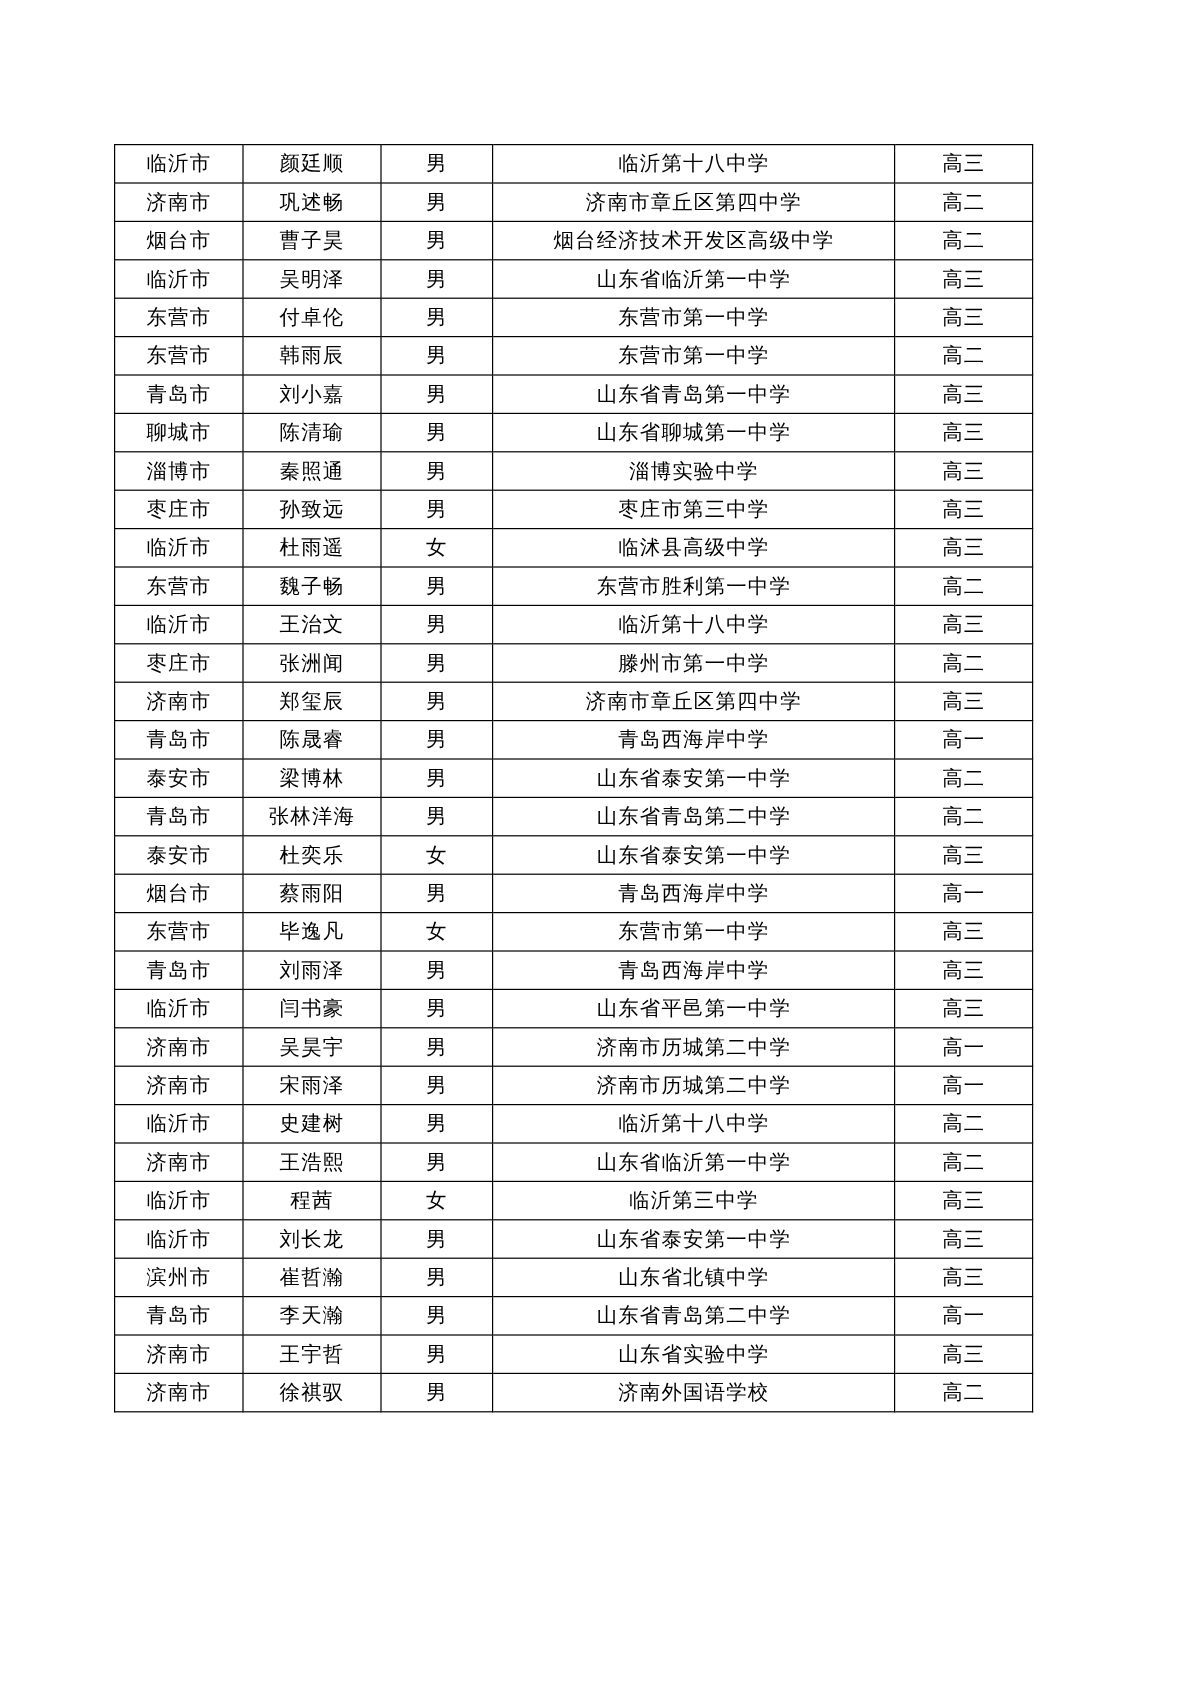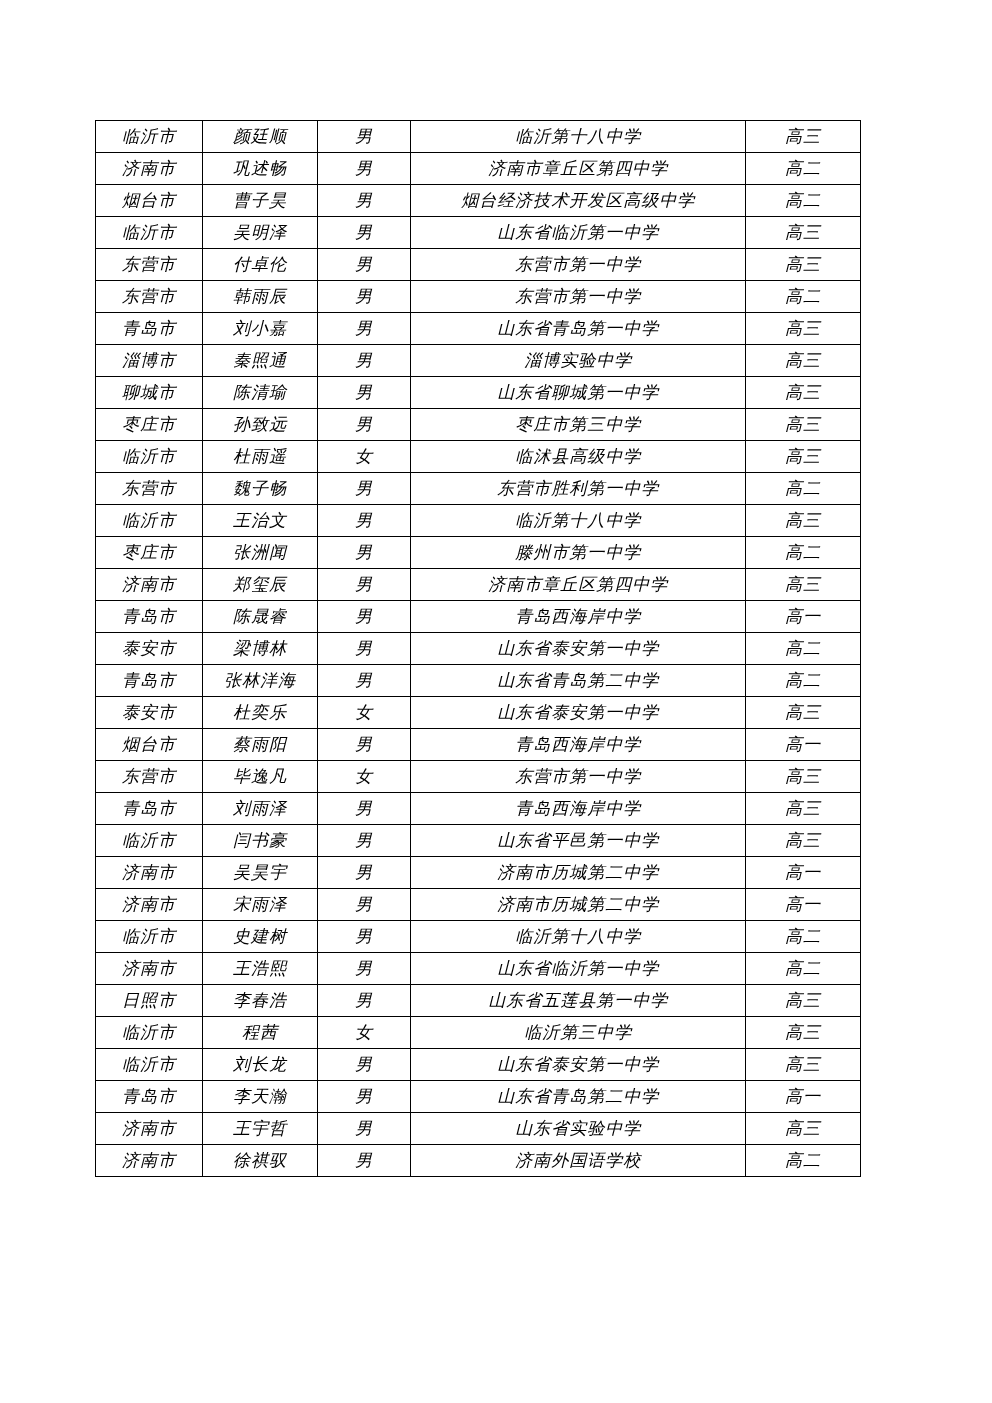--- a/index.html
+++ b/index.html
@@ -9,21 +9,20 @@
     background: #ffffff;
   }
   .page {
     position: relative;
     width: 992px;
     height: 1247px;
     background: #ffffff;
     font-family: "Liberation Serif", "DejaVu Serif", serif;
     color: #000000;
     overflow: hidden;
-    font-style: italic;
   }
   table.roster {
     position: absolute;
     left: 95px;
     top: 120px;
     width: 766px;
     border-collapse: collapse;
     table-layout: fixed;
   }
   table.roster td {
@@ -128,32 +127,32 @@
     <tr>
       <td>青岛市</td>
       <td>刘小嘉</td>
       <td>男</td>
       <td>山东省青岛第一中学</td>
       <td>高三</td>
     </tr>
 
 
     <tr>
+      <td>聊城市</td>
+      <td>陈清瑜</td>
+      <td>男</td>
+      <td>山东省聊城第一中学</td>
+      <td>高三</td>
+    </tr>
+
+    <tr>
       <td>淄博市</td>
       <td>秦照通</td>
       <td>男</td>
       <td>淄博实验中学</td>
-      <td>高三</td>
-    </tr>
-
-    <tr>
-      <td>聊城市</td>
-      <td>陈清瑜</td>
-      <td>男</td>
-      <td>山东省聊城第一中学</td>
       <td>高三</td>
     </tr>
 
     <tr>
       <td>枣庄市</td>
       <td>孙致远</td>
       <td>男</td>
       <td>枣庄市第三中学</td>
       <td>高三</td>
     </tr>
@@ -287,45 +286,45 @@
     </tr>
 
     <tr>
       <td>济南市</td>
       <td>王浩熙</td>
       <td>男</td>
       <td>山东省临沂第一中学</td>
       <td>高二</td>
     </tr>
 
-    <tr>
-      <td>日照市</td>
-      <td>李春浩</td>
-      <td>男</td>
-      <td>山东省五莲县第一中学</td>
-      <td>高三</td>
-    </tr>
 
     <tr>
       <td>临沂市</td>
       <td>程茜</td>
       <td>女</td>
       <td>临沂第三中学</td>
       <td>高三</td>
     </tr>
 
 
     <tr>
       <td>临沂市</td>
       <td>刘长龙</td>
       <td>男</td>
       <td>山东省泰安第一中学</td>
       <td>高三</td>
     </tr>
 
+    <tr>
+      <td>滨州市</td>
+      <td>崔哲瀚</td>
+      <td>男</td>
+      <td>山东省北镇中学</td>
+      <td>高三</td>
+    </tr>
 
     <tr>
       <td>青岛市</td>
       <td>李天瀚</td>
       <td>男</td>
       <td>山东省青岛第二中学</td>
       <td>高一</td>
     </tr>
 
     <tr>

